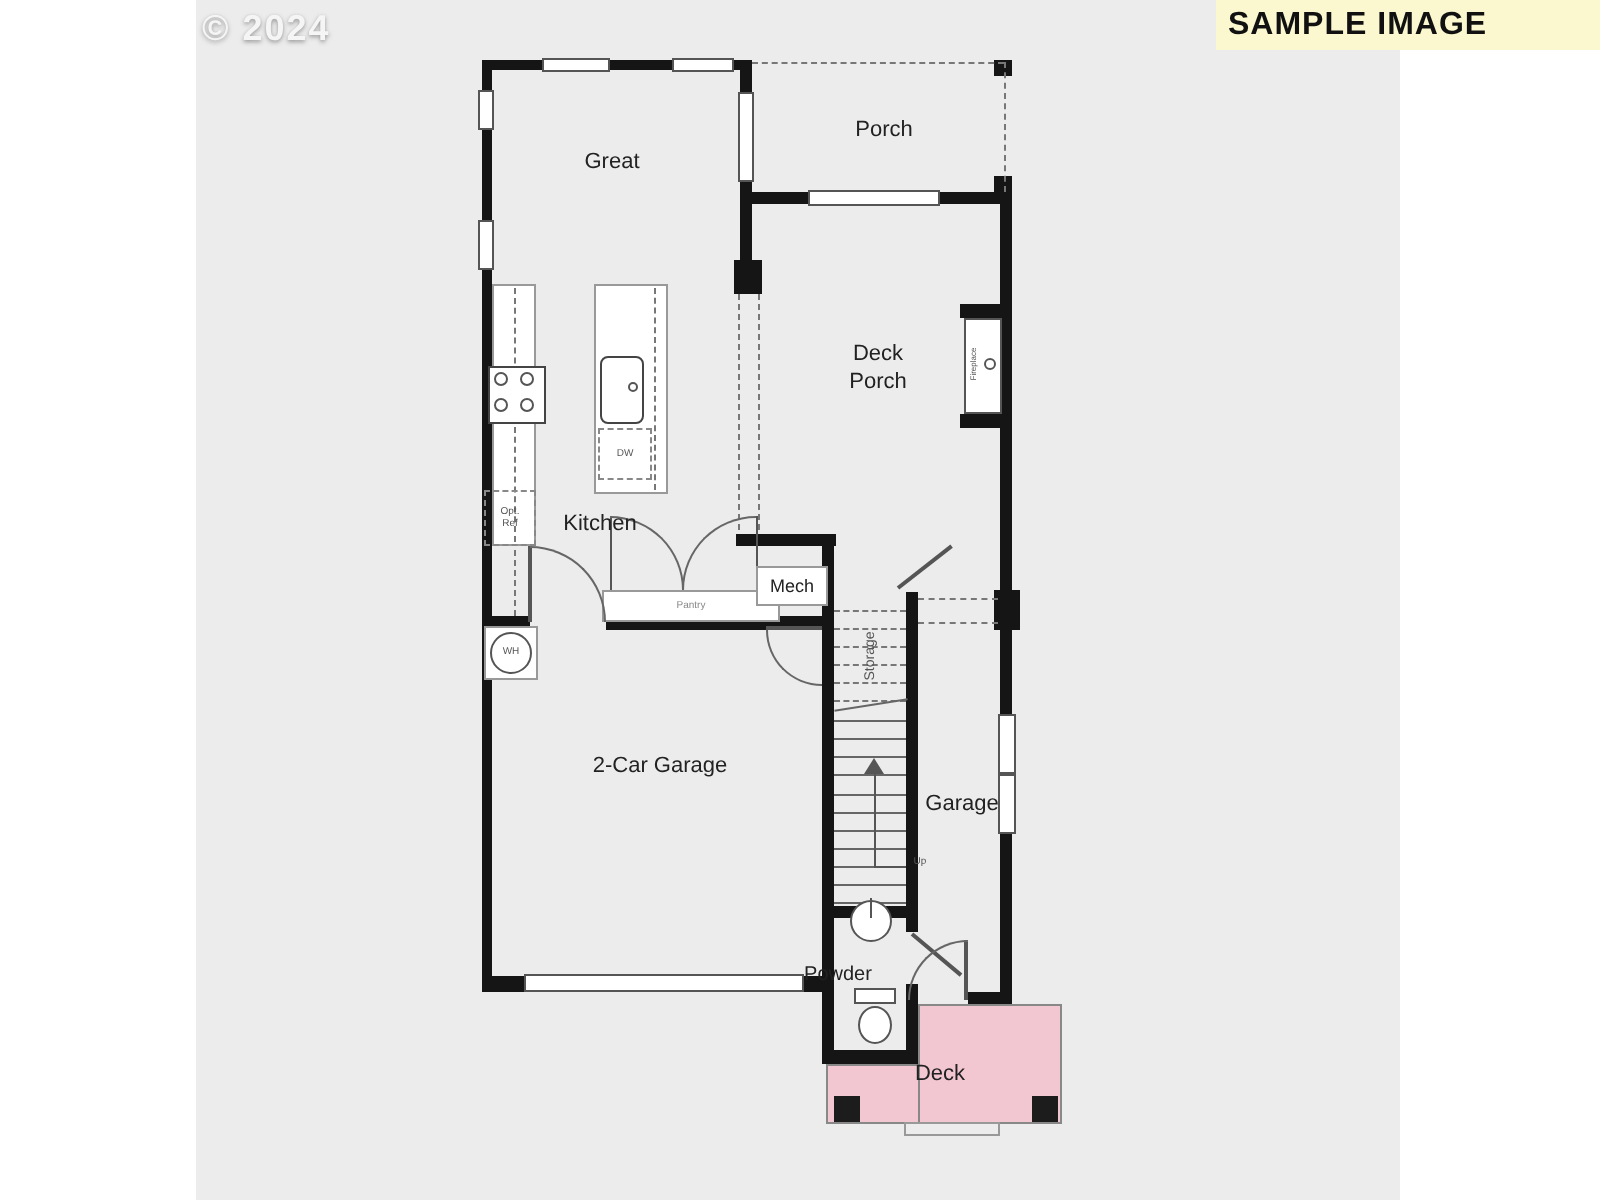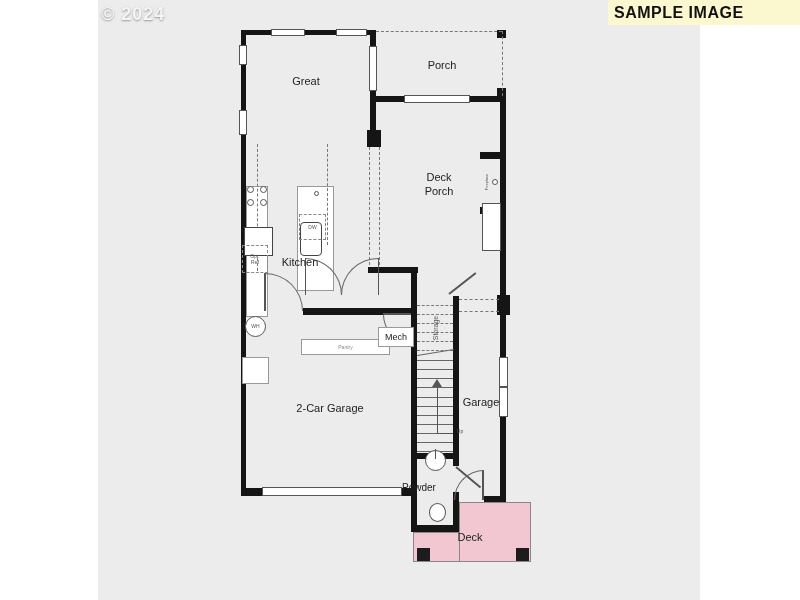--- a/index.html
+++ b/index.html
@@ -9,21 +9,21 @@
   #banner{position:absolute;left:608px;top:0;width:192px;height:25px;background:var(--banner_bg,#FBF7CE);
           font-weight:700;font-size:16px;color:#111;line-height:25px;padding-left:6px;box-sizing:border-box;letter-spacing:.5px;}
   #watermark{position:absolute;left:101px;top:4px;font-size:18px;font-weight:700;letter-spacing:1px;
              color:#f5f5f5;text-shadow:0 1px 2px rgba(140,140,140,.85),0 0 1px #ddd;}
   .w{position:absolute;background:var(--wall,#151515);}
   .win{position:absolute;background:#fff;border:1px solid #555;box-sizing:border-box;}
   .dh{position:absolute;border-top:1px dashed #777;height:0;}
   .dv{position:absolute;border-left:1px dashed #777;width:0;}
   .lnh{position:absolute;border-top:1px solid #666;height:0;}
   .lnv{position:absolute;border-left:1px solid #666;width:0;}
-  .box{position:absolute;background:#fff;border:1px solid #999;box-sizing:border-box;margin-top:44px;}
+  .box{position:absolute;background:#fff;border:1px solid #999;box-sizing:border-box;}
   .dbox{position:absolute;border:1px dashed #888;box-sizing:border-box;background:transparent;}
   .circ{position:absolute;border:1px solid #555;border-radius:50%;box-sizing:border-box;background:#fff;}
   .arc{position:absolute;box-sizing:border-box;}
   .arc.tr{border-top:1px solid #666;border-right:1px solid #666;border-top-right-radius:100%;}
   .arc.tl{border-top:1px solid #666;border-left:1px solid #666;border-top-left-radius:100%;}
   .arc.bl{border-bottom:1px solid #666;border-left:1px solid #666;border-bottom-left-radius:100%;}
   .leaf{position:absolute;background:#555;}
   .lbl{position:absolute;font-size:11px;color:#222;text-align:center;line-height:14px;}
   .sm{position:absolute;color:#555;text-align:center;}
   .porch{position:absolute;background:var(--porch,#F2C7D2);border:1px solid #888;box-sizing:border-box;}
@@ -166,17 +166,17 @@
   <div class="post" style="left:516px;top:548px;width:13px;height:13px"></div>
   <div class="box" style="left:452px;top:561px;width:48px;height:7px;background:#ECECEC"></div>
 
   <div class="lbl" style="left:283px;top:74px;width:46px">Great</div>
   <div class="lbl" style="left:422px;top:58px;width:40px">Porch</div>
   <div class="lbl" style="left:413px;top:170px;width:52px">
     <span>Deck</span><br>
     <span>Porch</span>
   </div>
   <div class="lbl" style="left:276px;top:255px;width:48px">Kitchen</div>
-  <div class="lbl" style="left:290px;top:401px;width:80px">2-Car Garage</div>
+  <div class="lbl" style="left:290px;top:376px;width:80px">2-Car Garage</div>
   <div class="lbl" style="left:458px;top:395px;width:46px">Garage</div>
   <div class="lbl" style="left:397px;top:481px;width:44px;font-size:10px">Powder</div>
   <div class="lbl" style="left:425px;top:530px;width:90px">Deck</div>
 </div>
 
 </body></html>

